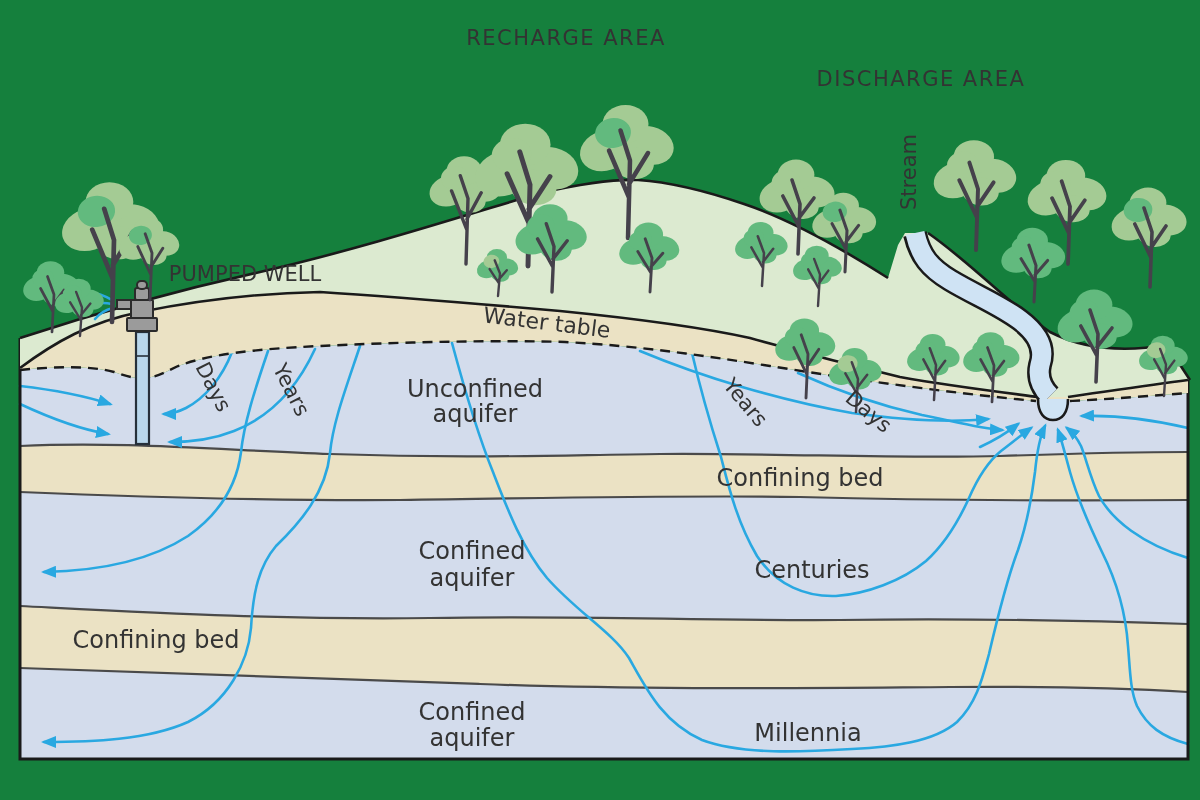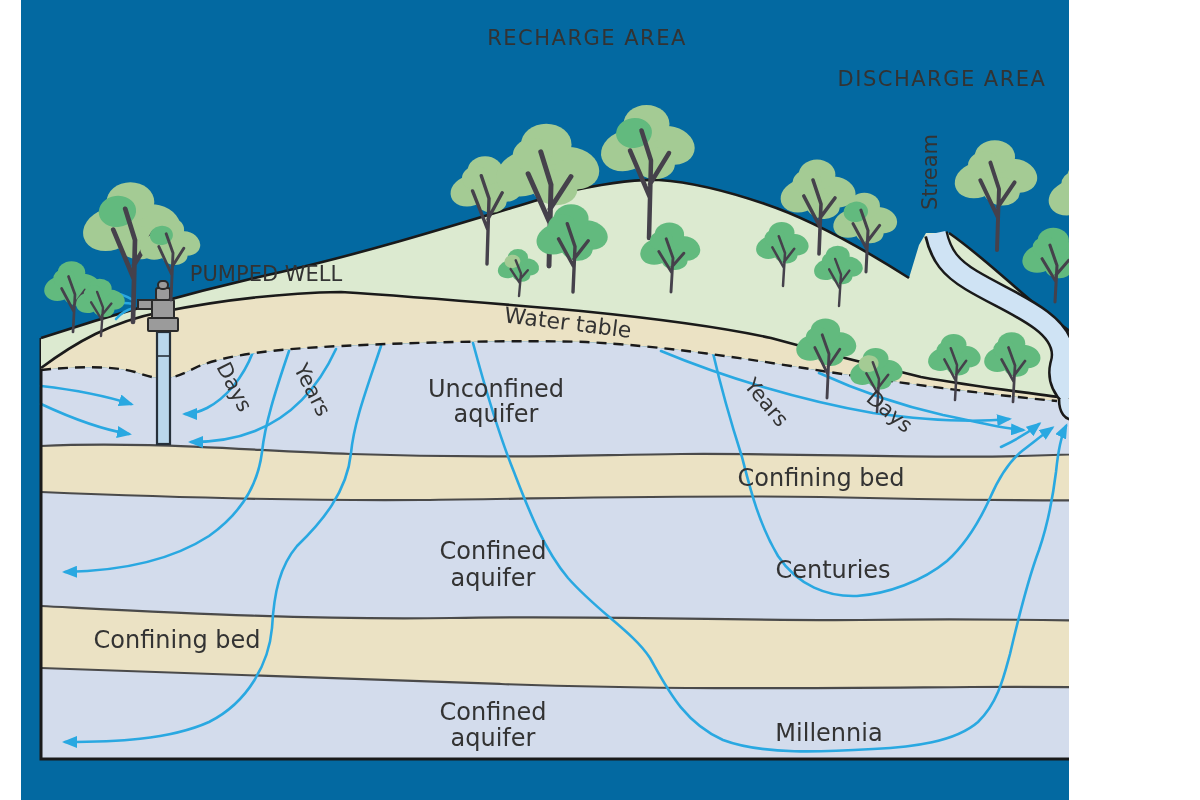--- a/index.html
+++ b/index.html
@@ -1,17 +1,17 @@
 <!DOCTYPE html>
 <html style="--lawn: #dcead0; --tan: #ebe2c4; --aquifer: #d3dcec; --stream: #cfe3f4; --flow: #29a8e1; --edge1: #1a1a1a; --edge2: #4a4a4a; --ink: #333333; --pump: #9b9b9b; --casing: #b9d7ec; --trunk: #45414b;"><head>
 <meta charset="utf-8">
 <style>
   html,body{margin:0;padding:0;background:#ffffff;}
-  .stage{width:1048px;height:800px;position:relative;background:#0369a1;overflow:hidden;
-         font-family:"DejaVu Sans","Liberation Sans",sans-serif;margin-left:21px;}
+  .stage{width:1200px;height:800px;position:relative;background:#15803d;overflow:hidden;
+         font-family:"DejaVu Sans","Liberation Sans",sans-serif;}
   svg{display:block}
   .lbl{fill:var(--ink);font-family:"DejaVu Sans","Liberation Sans",sans-serif;}
   .area-lbl{font-size:21px;letter-spacing:1.5px;}
   .layer-lbl{font-size:24px;}
   .time-lbl{font-size:21px;}
   .feat-lbl{font-size:21px;}
   .wt-lbl{font-size:22px;}
   .flow{stroke:var(--flow);stroke-width:2.6;fill:none;stroke-linecap:round;}
   .flowfill{fill:var(--flow);}
   .bedline{stroke:var(--edge2);stroke-width:2.2;fill:none;}

